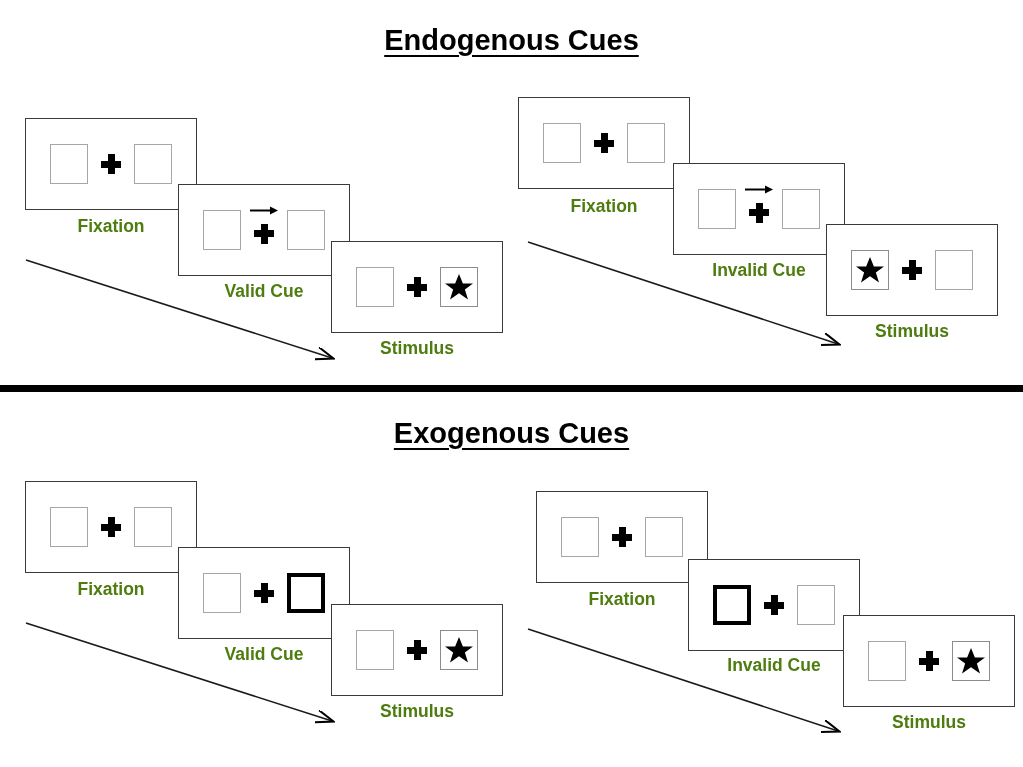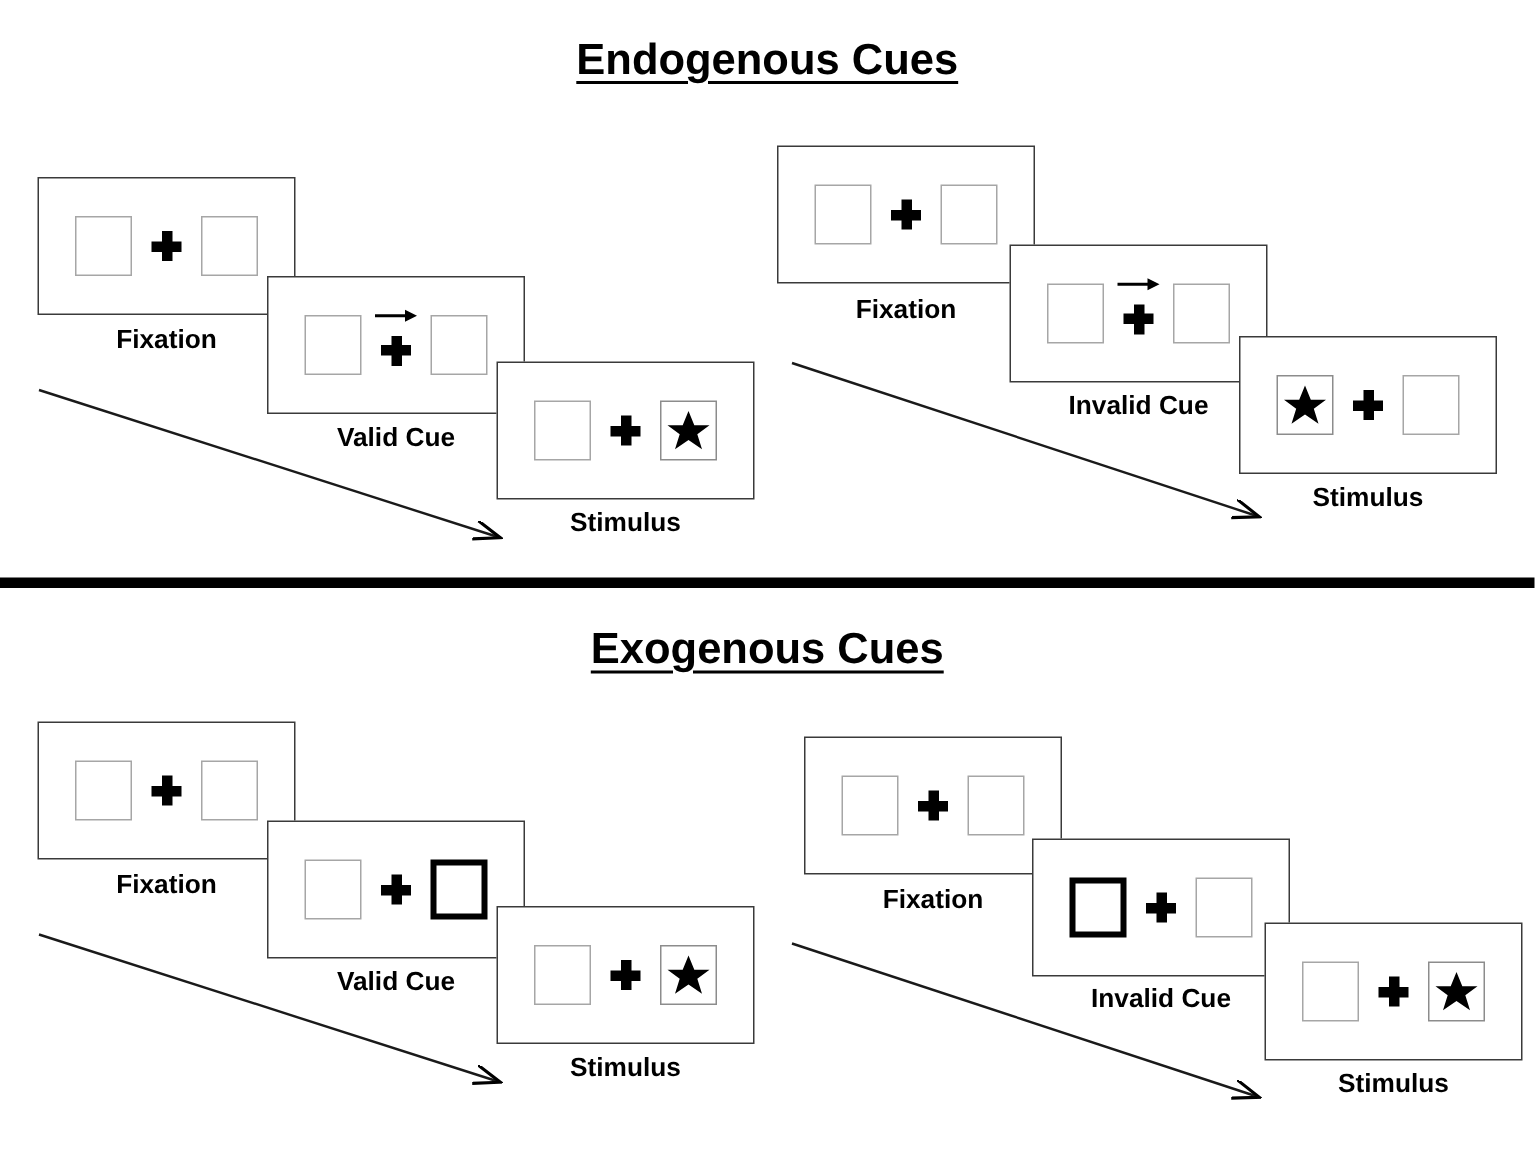--- a/index.html
+++ b/index.html
@@ -96,21 +96,21 @@
   }
 
   
   .star{width:30px;height:30px;display:block;}
 
   
   .flabel{
     position:absolute;
     font-size:17.5px;
     font-weight:bold;
-    color:#000000;
+    color:#4d7c0f;
     white-space:nowrap;
     text-align:center;
   }
 
   
   .timeline{position:absolute;}
 </style>
 </head>
 <body>
 

